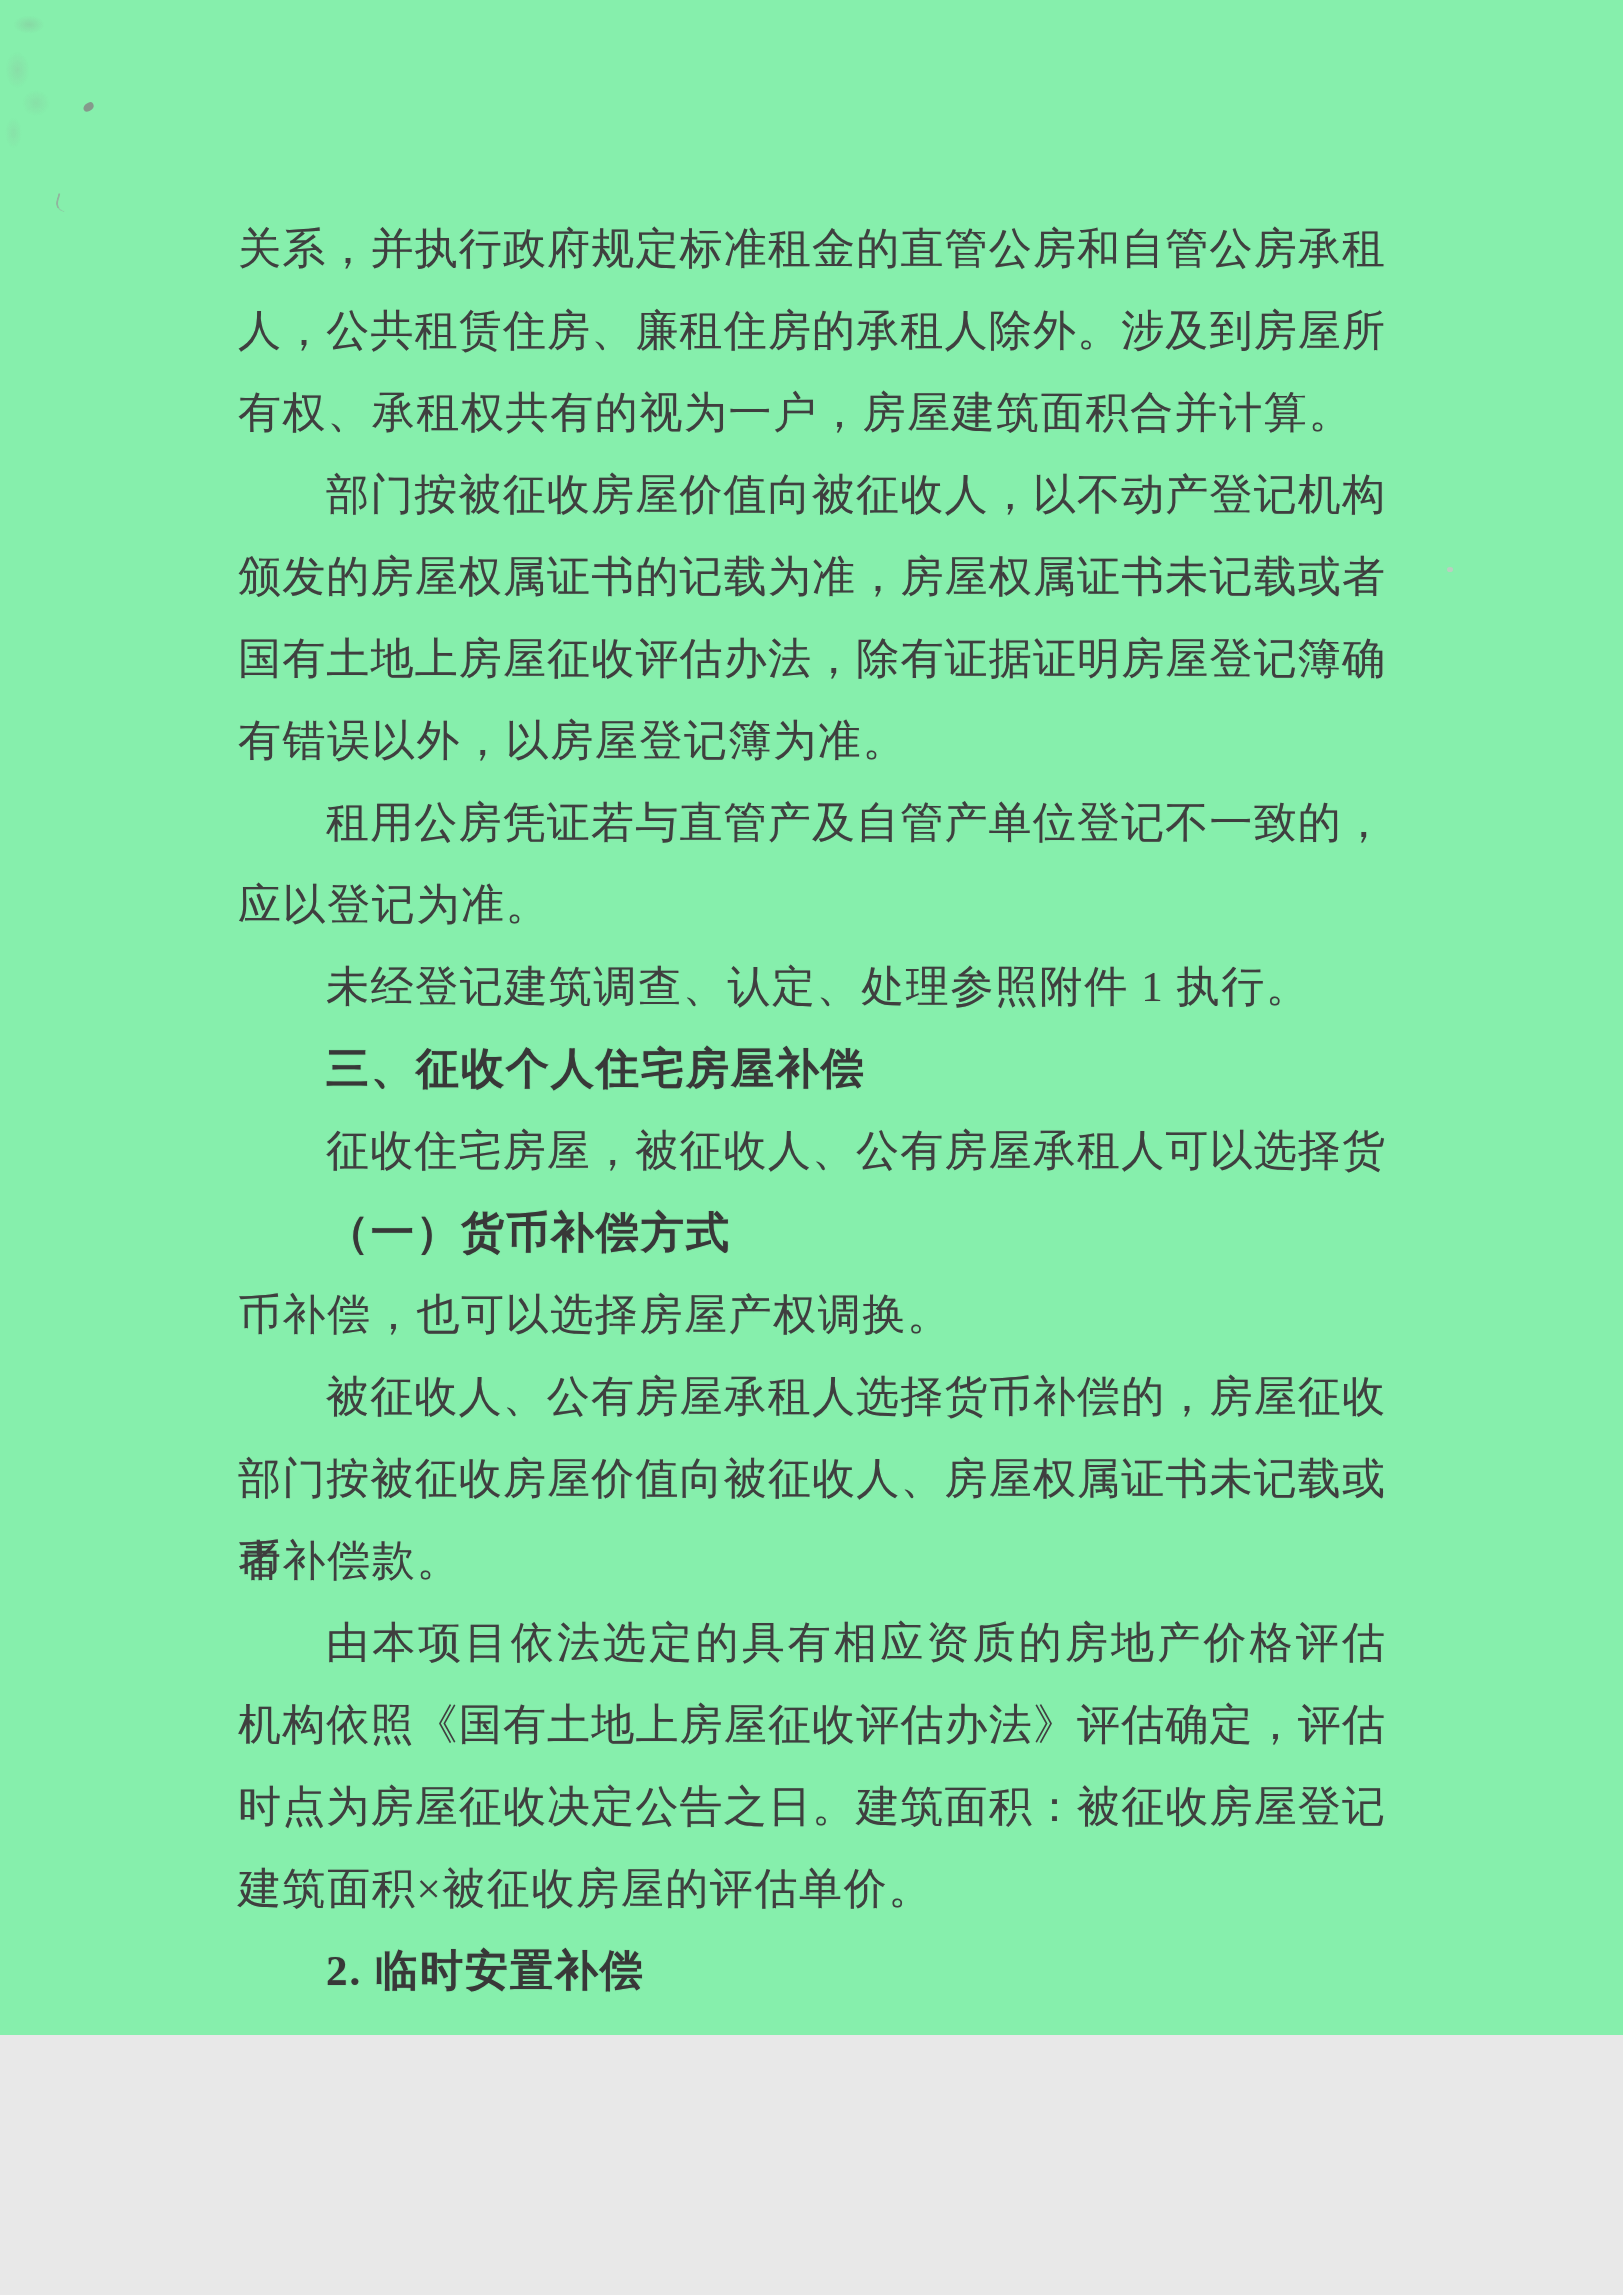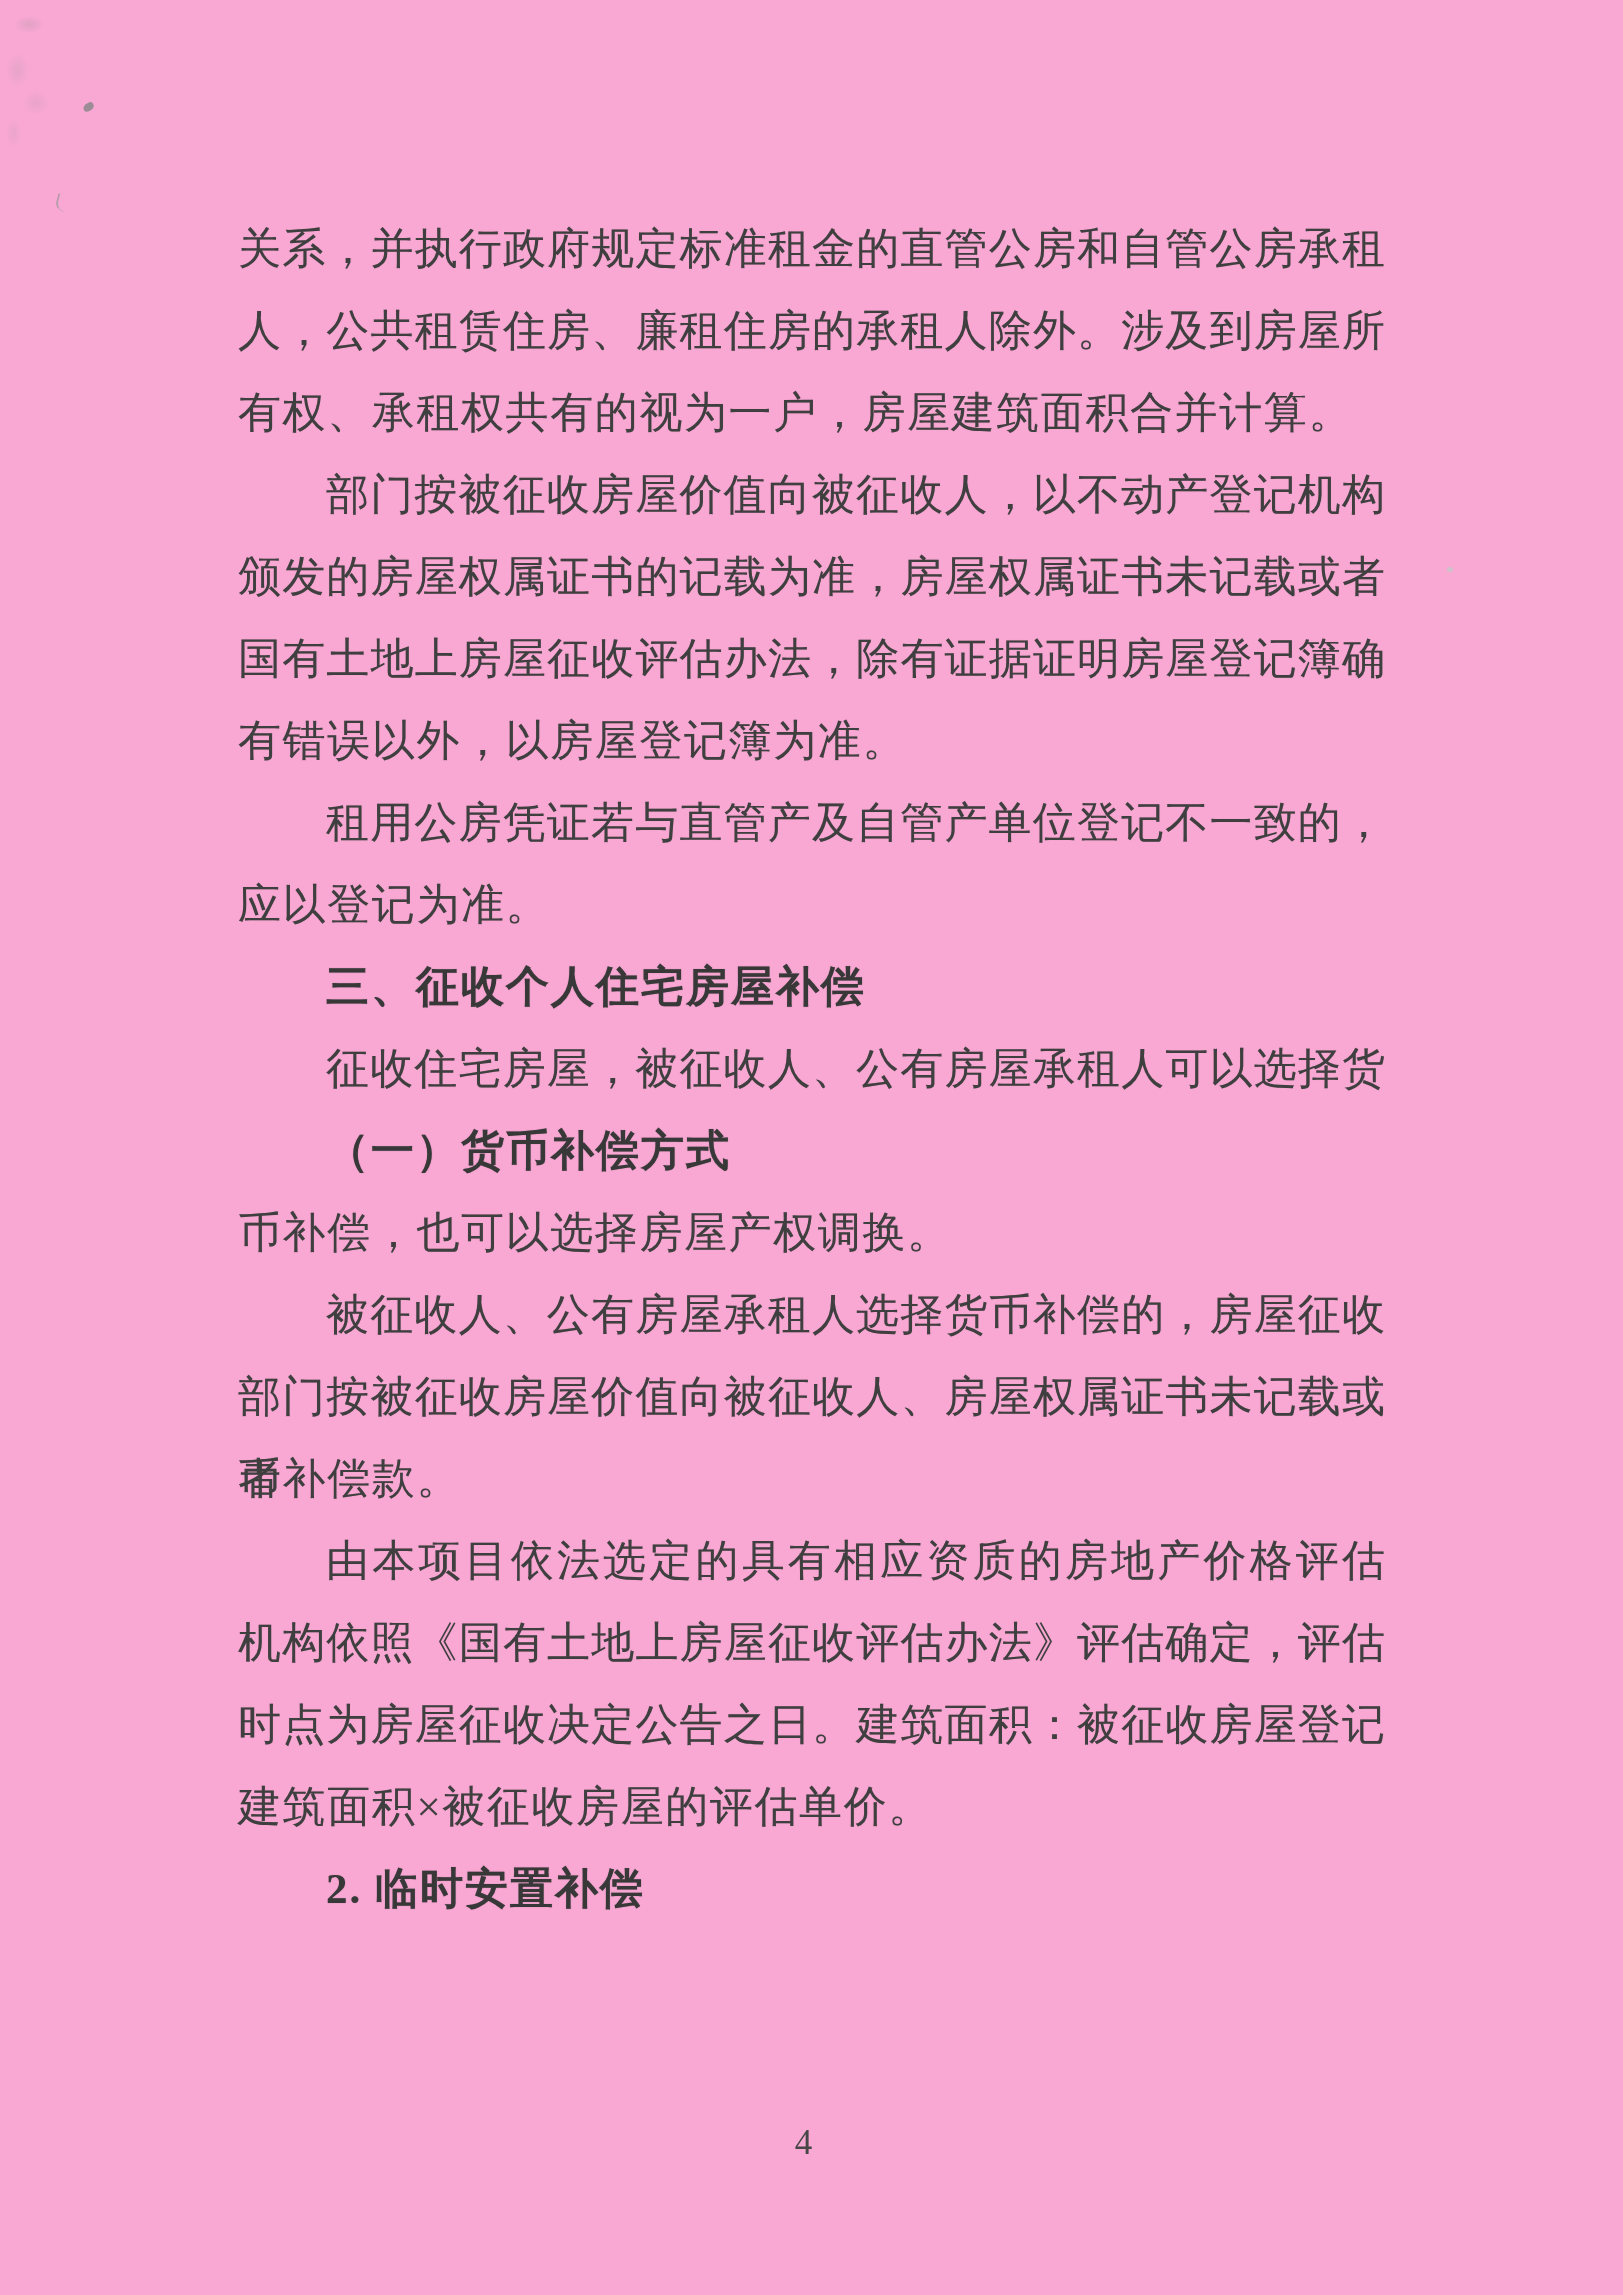--- a/index.html
+++ b/index.html
@@ -3,22 +3,22 @@
 <meta charset="utf-8">
 <style>
   html, body {
     margin: 0;
     padding: 0;
     background: #e8e8e8;
   }
   .page {
     position: relative;
     width: 1623px;
-    height: 2295px;
-    background: #f9a8d4;
+    height: 2035px;
+    background: #86efac;
     overflow: hidden;
     font-family: "Liberation Serif", "DejaVu Serif", serif;
   }
   
   .text-block {
     position: absolute;
     left: 238px;
     top: 208px;
     width: 1147px;
   }
@@ -105,20 +105,21 @@
   <div class="text-block">
       <div class="line fill">关系，并执行政府规定标准租金的直管公房和自管公房承租</div>
       <div class="line fill">人，公共租赁住房、廉租住房的承租人除外。涉及到房屋所</div>
       <div class="line end">有权、承租权共有的视为一户，房屋建筑面积合并计算。</div>
       <div class="line fill indent">部门按被征收房屋价值向被征收人，以不动产登记机构</div>
       <div class="line fill">颁发的房屋权属证书的记载为准，房屋权属证书未记载或者</div>
       <div class="line fill">国有土地上房屋征收评估办法，除有证据证明房屋登记簿确</div>
       <div class="line end">有错误以外，以房屋登记簿为准。</div>
       <div class="line fill indent">租用公房凭证若与直管产及自管产单位登记不一致的，</div>
       <div class="line end">应以登记为准。</div>
+      <div class="line end indent">未经登记建筑调查、认定、处理参照附件 1 执行。</div>
       <div class="line end indent bold">三、征收个人住宅房屋补偿</div>
       <div class="line fill indent">征收住宅房屋，被征收人、公有房屋承租人可以选择货</div>
       <div class="line end indent bold">（一）货币补偿方式</div>
       <div class="line end">币补偿，也可以选择房屋产权调换。</div>
       <div class="line fill indent">被征收人、公有房屋承租人选择货币补偿的，房屋征收</div>
       <div class="line fill">部门按被征收房屋价值向被征收人、房屋权属证书未记载或者</div>
       <div class="line end">币补偿款。</div>
       <div class="line fill indent">由本项目依法选定的具有相应资质的房地产价格评估</div>
       <div class="line fill">机构依照《国有土地上房屋征收评估办法》评估确定，评估</div>
       <div class="line fill">时点为房屋征收决定公告之日。建筑面积：被征收房屋登记</div>

